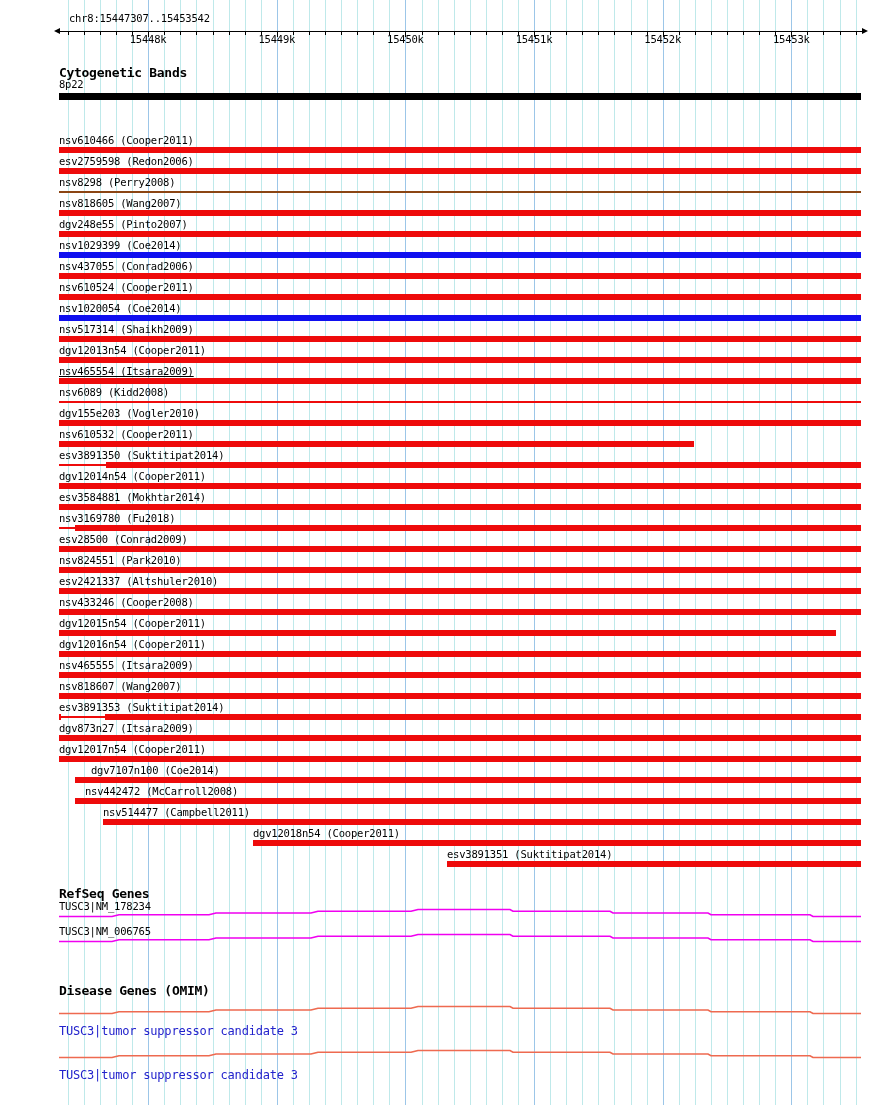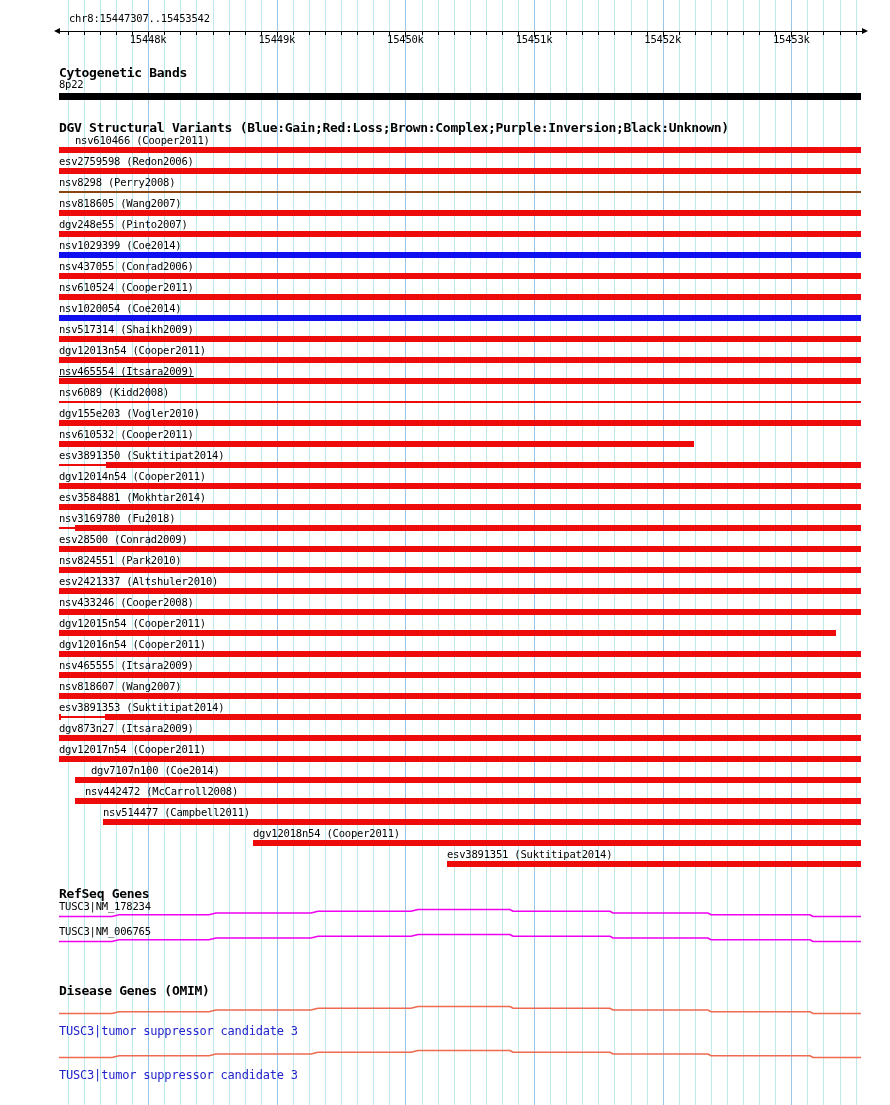--- a/index.html
+++ b/index.html
@@ -143,23 +143,22 @@
         <div class="tick-label" style="left: 534px; top: 34px;">15451k</div>
         <div class="tick-label" style="left: 662.7px; top: 34px;">15452k</div>
         <div class="tick-label" style="left: 791.3px; top: 34px;">15453k</div>
       </div>
   </div>
 
   <div class="hdr" style="left:59px;top:67px;">Cytogenetic Bands</div>
   <div class="lbl" style="left:59px;top:79px;">8p22</div>
   <div class="band" id="cytoband-bar" style="left: 59px; top: 93px; width: 802px; height: 7px; background: rgb(0, 0, 0);"></div>
 
-  <div class="hdr" style="left:59px;top:122px;">DGV Structural Variants (Blue:Gain;Red:Loss;Brown:Complex;Purple:Inversion;Black:Unknown)</div>
   <div id="dgv-rows">
-      <div class="lbl" style="left: 75px; top: 135px;">nsv610466 (Cooper2011)</div>
+      <div class="lbl" style="left: 59px; top: 135px;">nsv610466 (Cooper2011)</div>
       <div class="seg" style="background: rgb(238, 11, 11); left: 59px; top: 147px; width: 802px; height: 6px;"></div>
       <div class="lbl" style="left: 59px; top: 156px;">esv2759598 (Redon2006)</div>
       <div class="seg" style="background: rgb(238, 11, 11); left: 59px; top: 168px; width: 802px; height: 6px;"></div>
       <div class="lbl" style="left: 59px; top: 177px;">nsv8298 (Perry2008)</div>
       <div class="seg" style="background: rgb(139, 69, 19); left: 59px; top: 191px; width: 802px; height: 2px;"></div>
       <div class="lbl" style="left: 59px; top: 198px;">nsv818605 (Wang2007)</div>
       <div class="seg" style="background: rgb(238, 11, 11); left: 59px; top: 210px; width: 802px; height: 6px;"></div>
       <div class="lbl" style="left: 59px; top: 219px;">dgv248e55 (Pinto2007)</div>
       <div class="seg" style="background: rgb(238, 11, 11); left: 59px; top: 231px; width: 802px; height: 6px;"></div>
       <div class="lbl" style="left: 59px; top: 240px;">nsv1029399 (Coe2014)</div>

